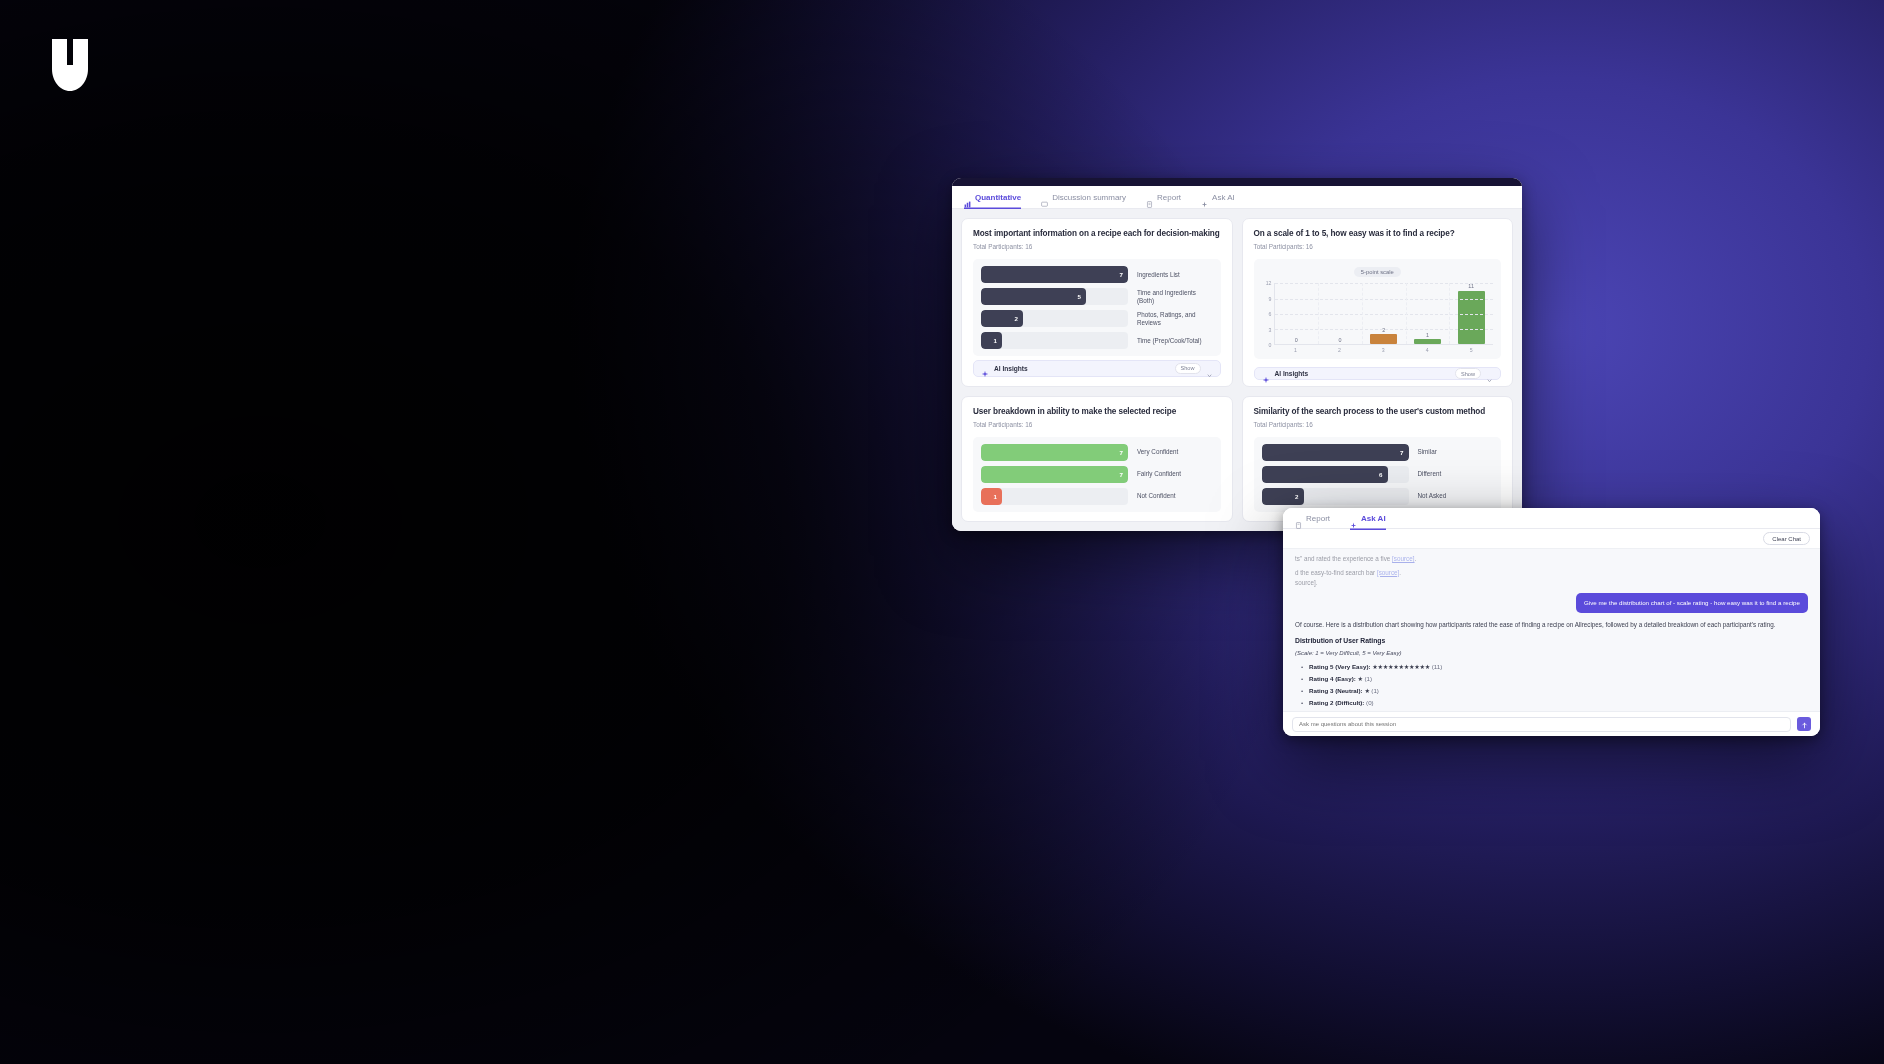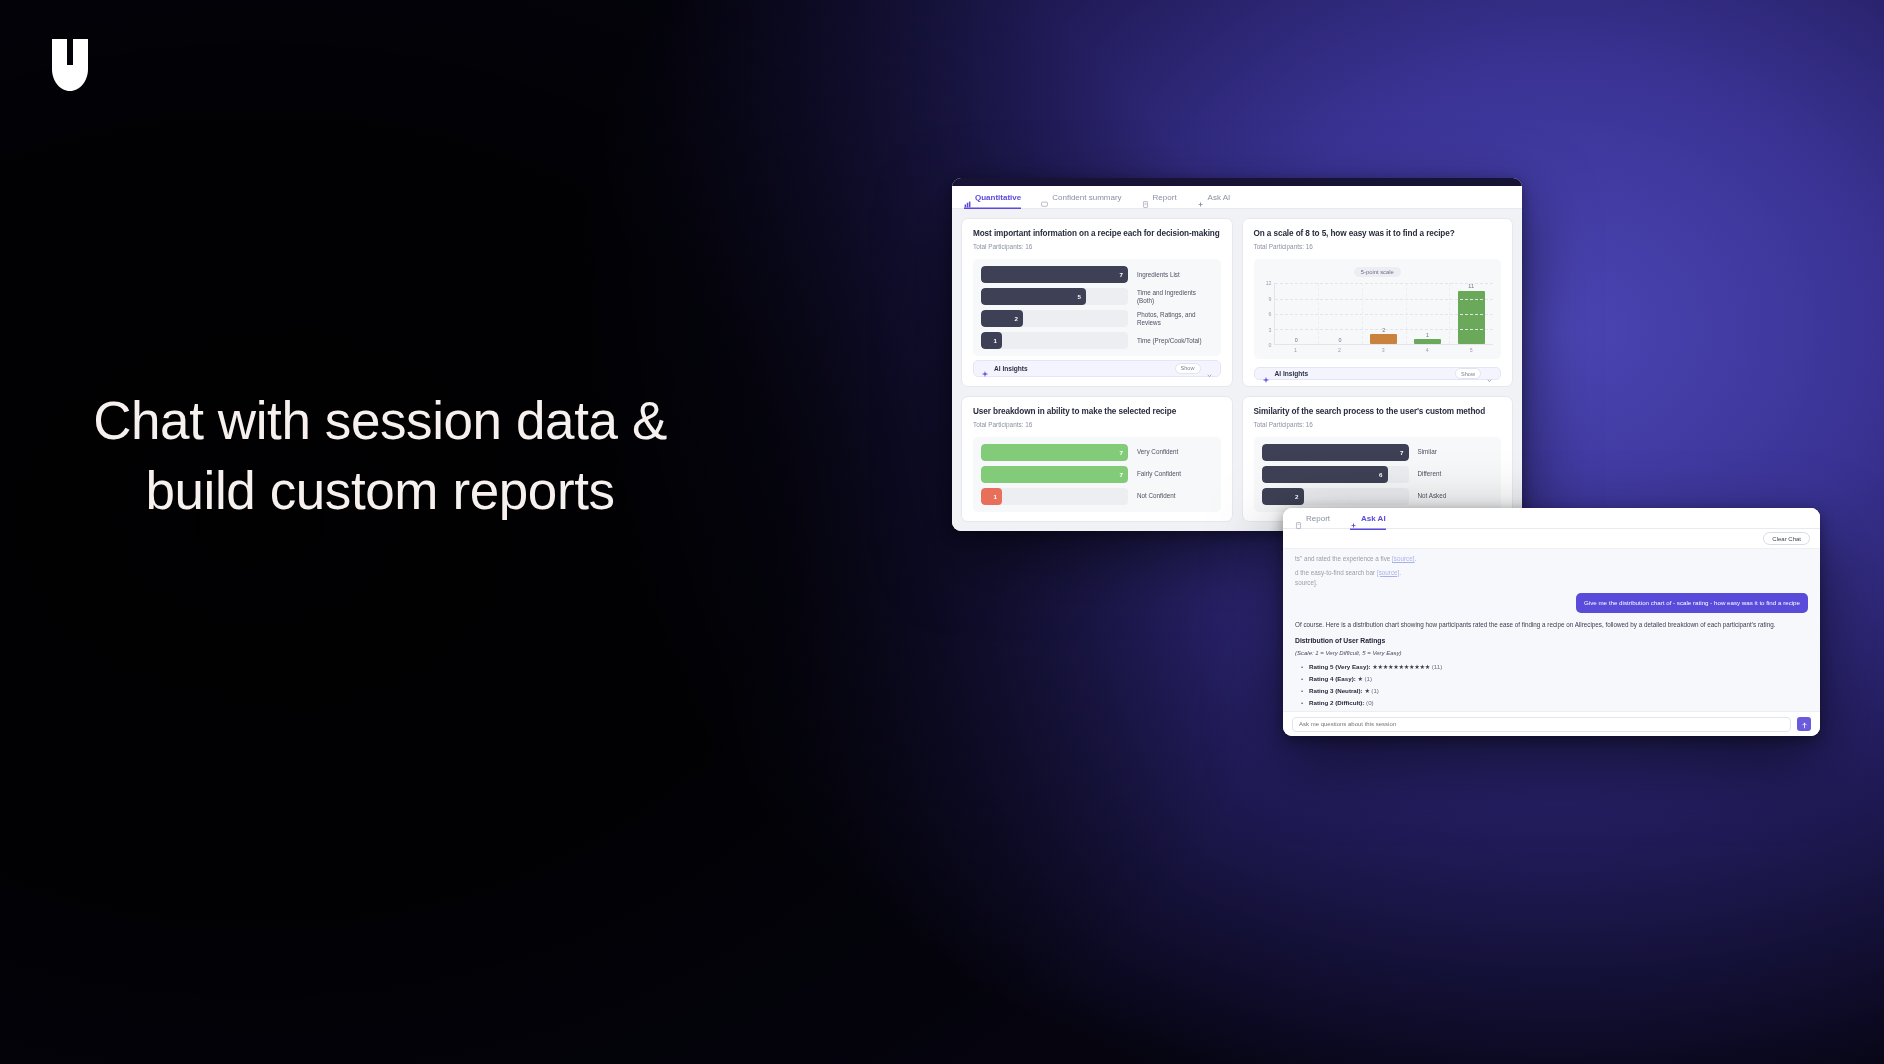--- a/index.html
+++ b/index.html
@@ -199,24 +199,20 @@
 
 <div class="stage">
 
   <div class="logo">
     <svg viewBox="0 0 64 64" width="64" height="64" aria-hidden="true">
       <path d="M10 6 h15 v26 h6 V6 h15 v30 c0 12 -8 22 -18 22 S10 48 10 36 Z" fill="#ffffff"></path>
       <path d="M31 36 v22" stroke="#000" stroke-width="0"></path>
     </svg>
   </div>
 
-  <h1 class="headline">
-    <span class="l1">Chat with session data &amp;</span>
-    <span class="l2">build custom reports</span>
-  </h1>
 
   <div class="app" id="dashboard">
     <div class="titlebar"></div>
 
     <div class="tabbar">
       <div class="tab active">
         <span class="ic">
           <svg viewBox="0 0 12 12" width="7" height="7">
               <rect x="1" y="6" width="2.6" height="5" fill="#5b4bdb"></rect>
               <rect x="4.7" y="3" width="2.6" height="8" fill="#5b4bdb"></rect>
@@ -224,21 +220,21 @@
             </svg>
         </span>
         <span>Quantitative</span>
       </div>
       <div class="tab">
         <span class="ic">
           <svg viewBox="0 0 12 12" width="7" height="7">
               <rect x="1" y="2" width="10" height="7" rx="1.5" fill="none" stroke="#8b8fa3" stroke-width="1"></rect>
             </svg>
         </span>
-        <span>Confident summary</span>
+        <span>Discussion summary</span>
       </div>
       <div class="tab">
         <span class="ic">
           <svg viewBox="0 0 12 12" width="7" height="7">
               <rect x="2.5" y="1" width="7" height="10" rx="1" fill="none" stroke="#8b8fa3" stroke-width="1"></rect>
               <line x1="4.3" y1="4" x2="7.7" y2="4" stroke="#8b8fa3" stroke-width="0.8"></line>
               <line x1="4.3" y1="6.2" x2="7.7" y2="6.2" stroke="#8b8fa3" stroke-width="0.8"></line>
             </svg>
         </span>
         <span>Report</span>
@@ -294,21 +290,21 @@
           <span class="show">Show</span>
           <span class="chev">
             <svg viewBox="0 0 12 12" width="7" height="7">
                 <path d="M3 4.5 L6 8 L9 4.5" fill="none" stroke="#8b8fa3" stroke-width="1.2"></path>
               </svg>
           </span>
         </div>
       </div>
 
       <div class="card">
-        <div class="card-title">On a scale of 8 to 5, how easy was it to find a recipe?</div>
+        <div class="card-title">On a scale of 1 to 5, how easy was it to find a recipe?</div>
         <div class="card-sub">Total Participants: 16</div>
         <div class="colchart">
           <div class="scale-pill">5-point scale</div>
           <div class="plot">
             <div class="yaxis">
                 <span class="ytick" style="top: 0%;">12</span>
                 <span class="ytick" style="top: 25%;">9</span>
                 <span class="ytick" style="top: 50%;">6</span>
                 <span class="ytick" style="top: 75%;">3</span>
                 <span class="ytick" style="top: 100%;">0</span>

